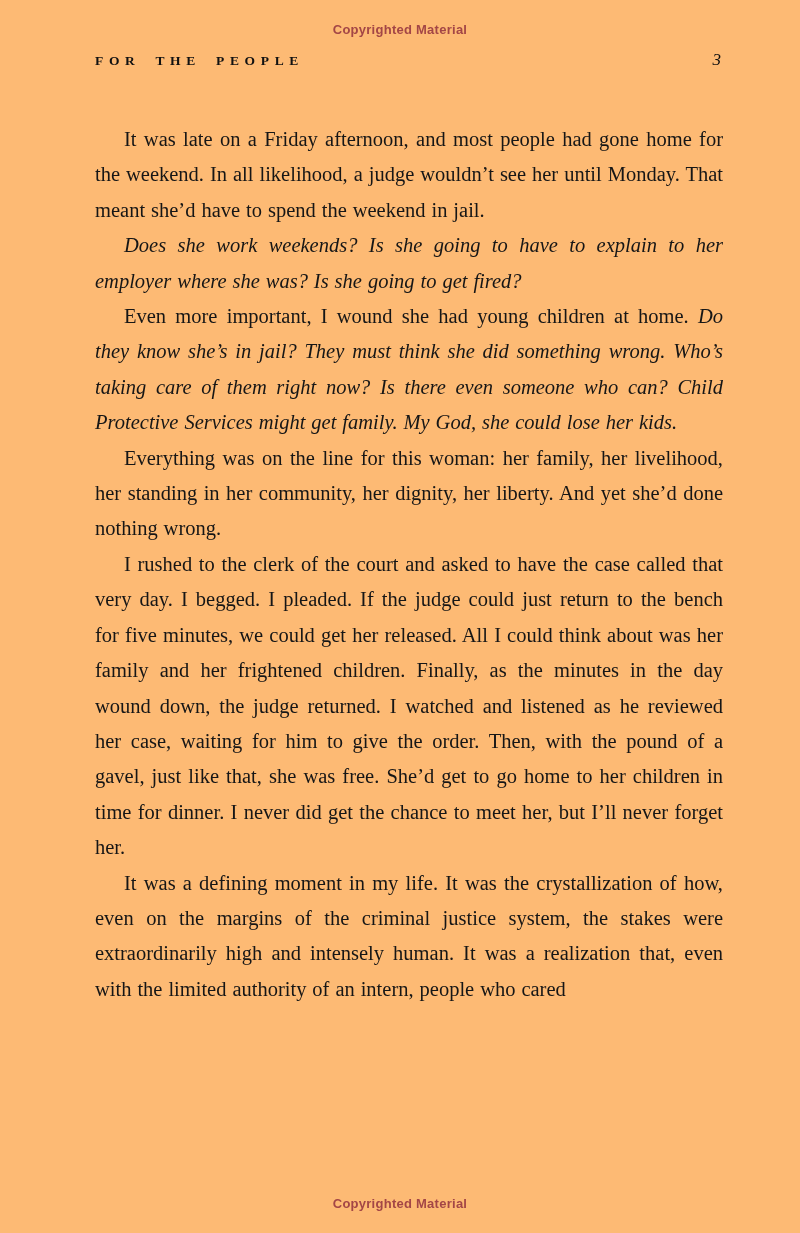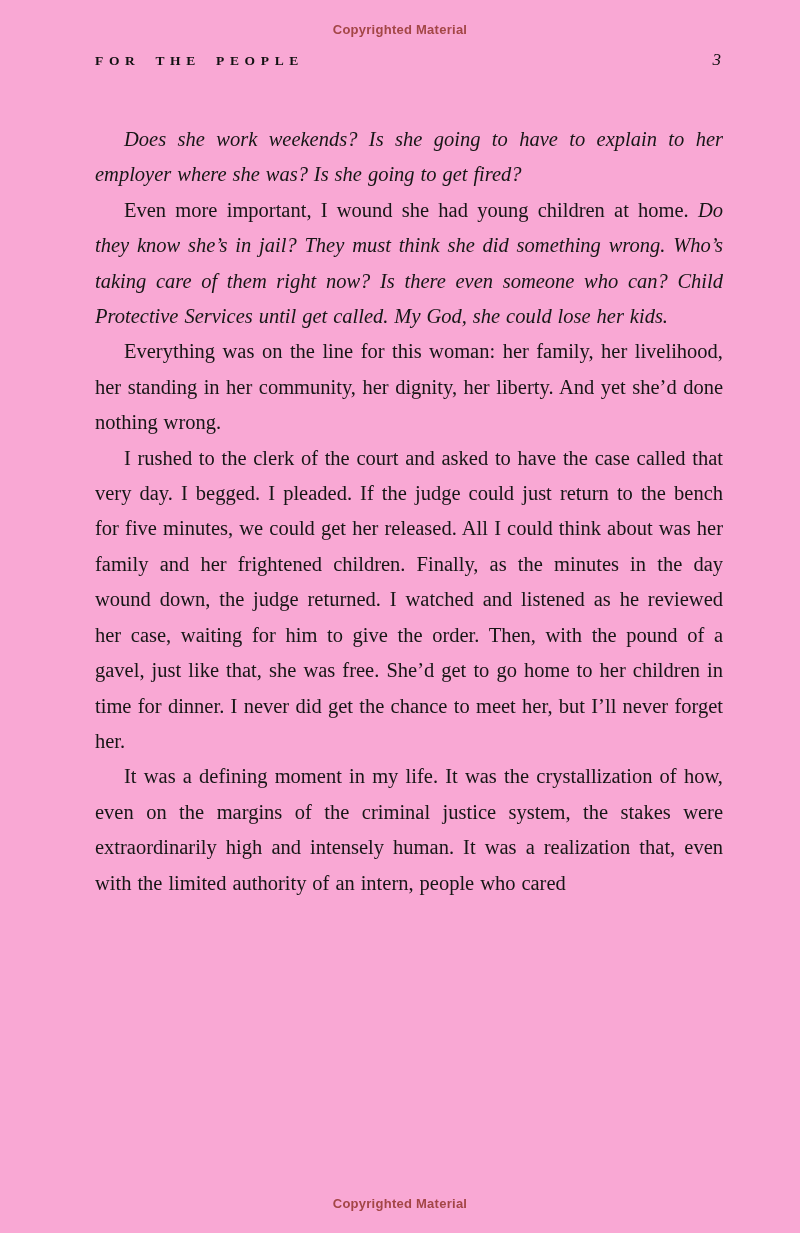--- a/index.html
+++ b/index.html
@@ -4,21 +4,21 @@
 <style>
   html, body {
     margin: 0;
     padding: 0;
     background: #ffffff;
   }
   .page {
     position: relative;
     width: 800px;
     height: 1233px;
-    background: #f9a8d4;
+    background: #fdba74;
     font-family: "Liberation Serif", serif;
     color: #1b1b1b;
     overflow: hidden;
     margin: 0 auto;
   }
   .copyright-notice {
     font-family: "Liberation Sans", sans-serif;
     font-weight: bold;
     font-size: 13px;
     letter-spacing: 0.02em;
@@ -92,22 +92,23 @@
   <div class="copyright-notice copyright-top">Copyrighted Material</div>
 
   <div class="text-block">
 
     <div class="running-head">
       <span class="running-title">FOR THE PEOPLE</span>
       <span class="page-number">3</span>
     </div>
 
     <div class="body-text-block">
+        <p><span>It was late on a Friday afternoon, and most people had gone home for the weekend. In all likelihood, a judge wouldn’t see her until Monday. That meant she’d have to spend the weekend in jail.</span></p>
         <p><span class="italic">Does she work weekends? Is she going to have to explain to her employer where she was? Is she going to get fired?</span></p>
-        <p><span>Even more important, I wound she had young children at home. </span><span class="italic">Do they know she’s in jail? They must think she did something wrong. Who’s taking care of them right now? Is there even someone who can? Child Protective Services until get called. My God, she could lose her kids.</span></p>
+        <p><span>Even more important, I wound she had young children at home. </span><span class="italic">Do they know she’s in jail? They must think she did something wrong. Who’s taking care of them right now? Is there even someone who can? Child Protective Services might get family. My God, she could lose her kids.</span></p>
         <p><span>Everything was on the line for this woman: her family, her livelihood, her standing in her community, her dignity, her liberty. And yet she’d done nothing wrong.</span></p>
         <p><span>I rushed to the clerk of the court and asked to have the case called that very day. I begged. I pleaded. If the judge could just return to the bench for five minutes, we could get her released. All I could think about was her family and her frightened children. Finally, as the minutes in the day wound down, the judge returned. I watched and listened as he reviewed her case, waiting for him to give the order. Then, with the pound of a gavel, just like that, she was free. She’d get to go home to her children in time for dinner. I never did get the chance to meet her, but I’ll never forget her.</span></p>
         <p><span>It was a defining moment in my life. It was the crystallization of how, even on the margins of the criminal justice system, the stakes were extraordinarily high and intensely human. It was a realization that, even with the limited authority of an intern, people who cared</span></p>
       </div>
 
   </div>
 
   <div class="copyright-notice copyright-bottom">Copyrighted Material</div>
 
 </div>

